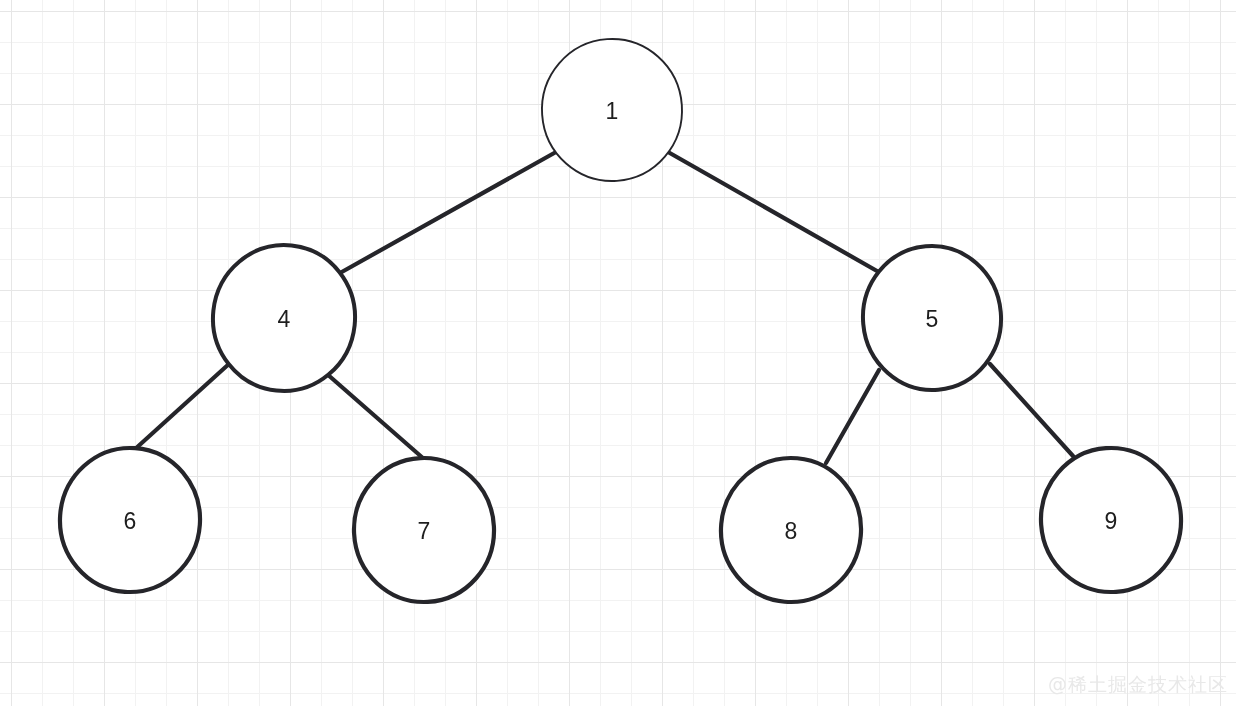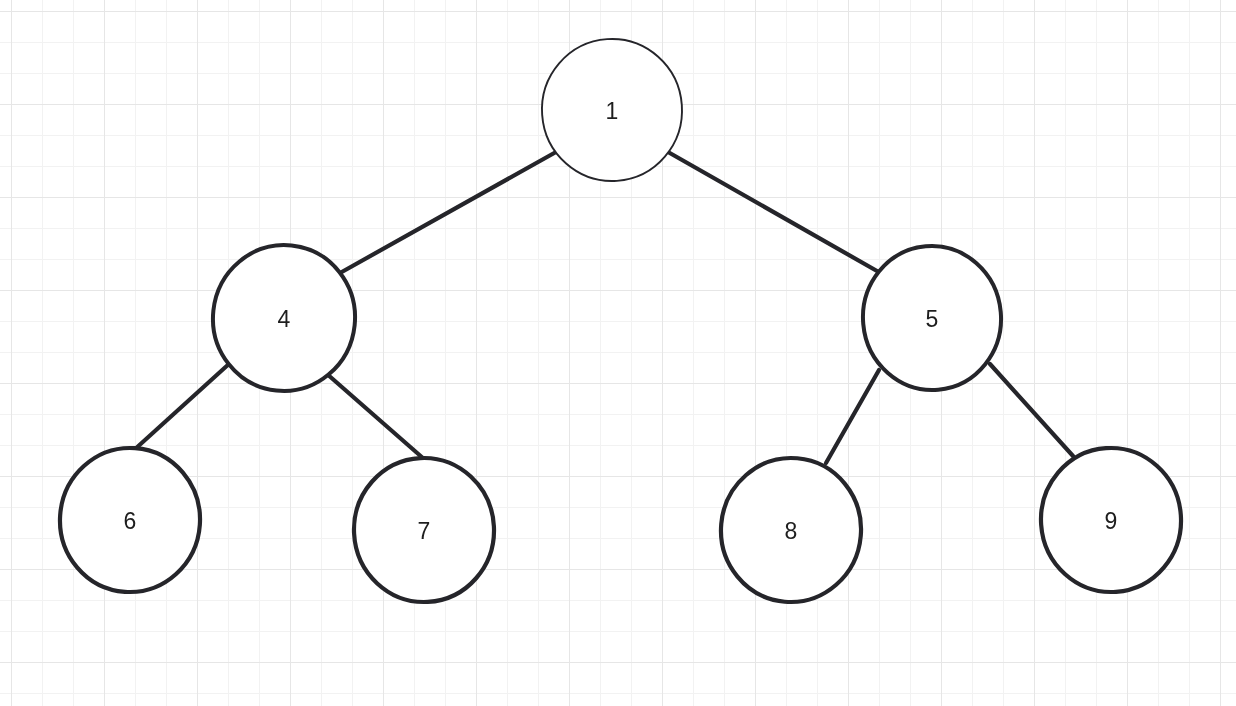--- a/index.html
+++ b/index.html
@@ -104,14 +104,15 @@
           <ellipse cx="791" cy="530" rx="70" ry="72" class="node-shape" fill="#ffffff" stroke="#25252a" stroke-width="4.2" transform="rotate(5 791 530)"></ellipse>
           <text x="791" y="531" class="node-label" fill="#1e1e1e">8</text>
         </g>
         <g>
           <ellipse cx="1111" cy="520" rx="70" ry="72" class="node-shape" fill="#ffffff" stroke="#25252a" stroke-width="4.2" transform="rotate(-4 1111 520)"></ellipse>
           <text x="1111" y="521" class="node-label" fill="#1e1e1e">9</text>
         </g>
       </g>
   </svg>
 
+  <div class="watermark">@稀土掘金技术社区</div>
 
 </div>
 
 </body></html>

